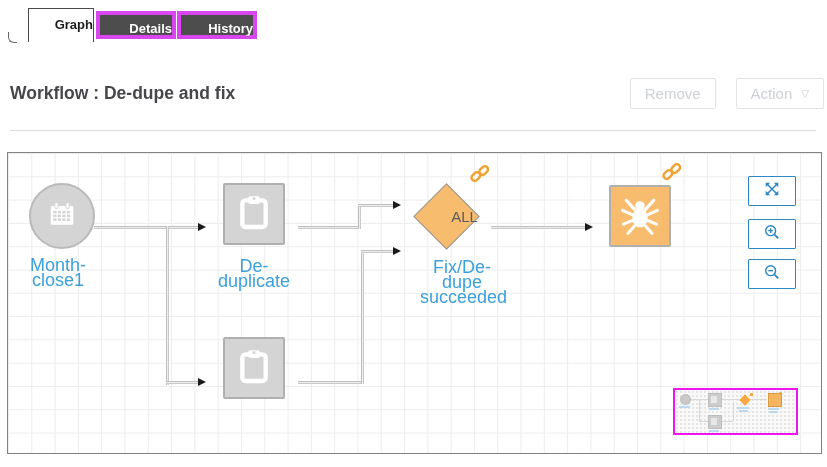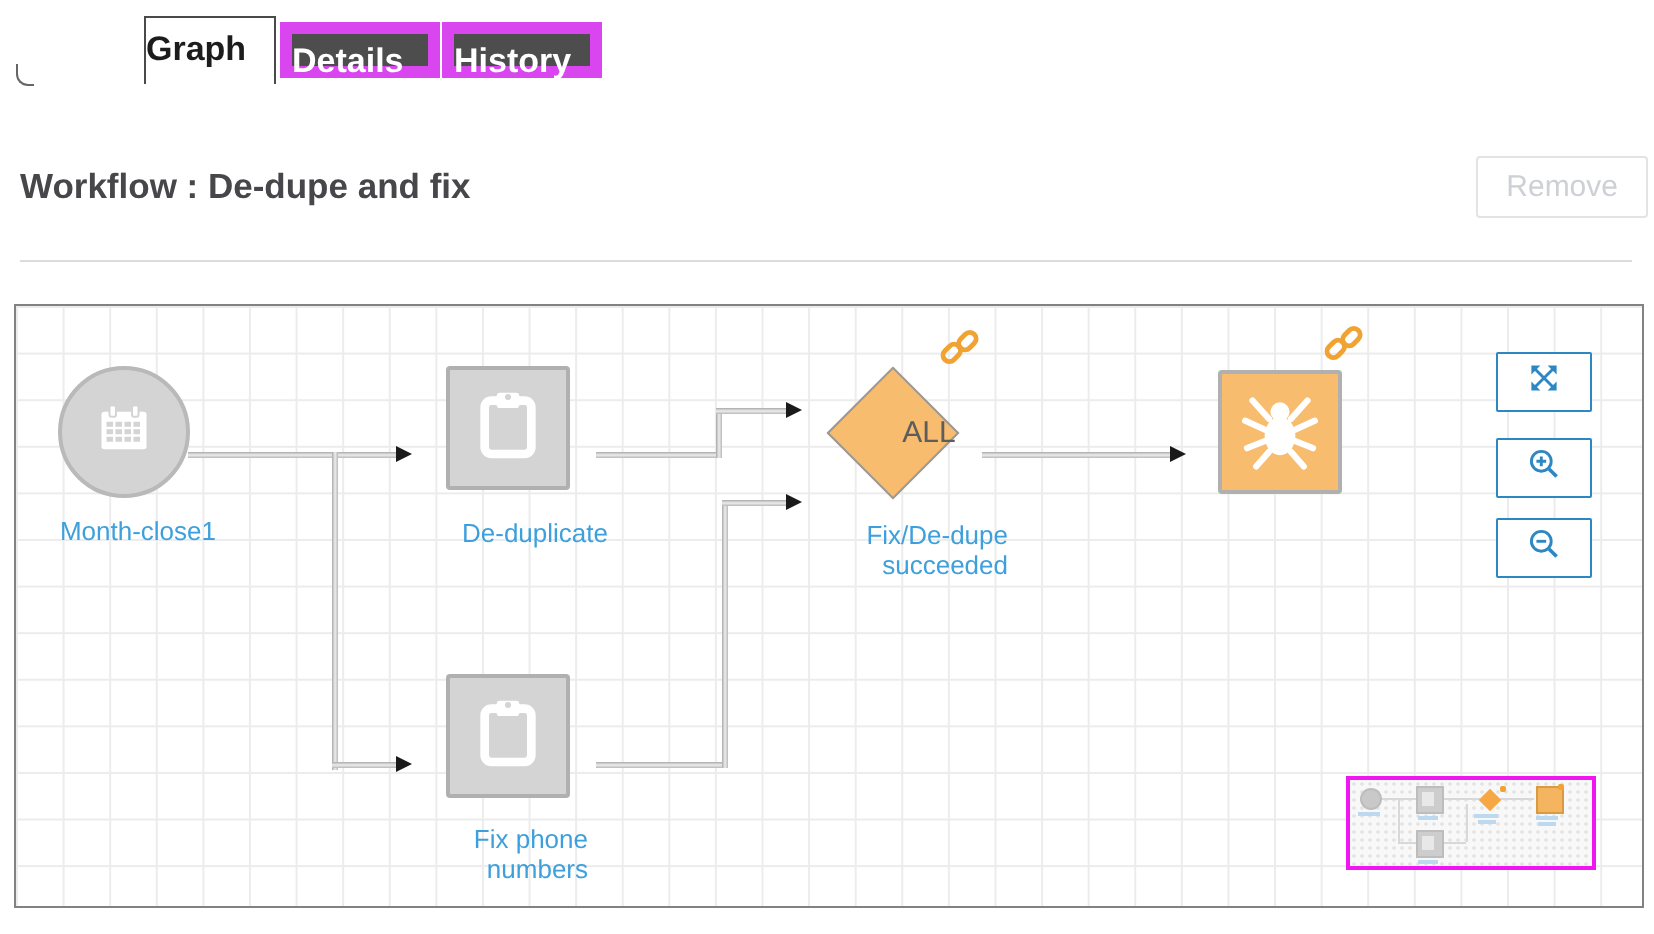--- a/index.html
+++ b/index.html
@@ -1,22 +1,22 @@
 <!DOCTYPE html>
 <html><head>
 <meta charset="utf-8">
 <style>
   html,body{margin:0;padding:0;background:#fff;}
   body{font-family:"Liberation Sans","DejaVu Sans",sans-serif;}
   .page{position:relative;width:827px;height:467px;background:#fff;overflow:hidden;}
 
   
-  .tab{position:absolute;box-sizing:border-box;text-align:left;font-weight:bold;font-size:17px;cursor:pointer;margin-left:44px;}
+  .tab{position:absolute;box-sizing:border-box;text-align:right;font-weight:bold;font-size:13px;cursor:pointer;}
   .tab-active{left:28px;top:8px;width:66px;height:34px;line-height:32px;background:#fff;border:1px solid #4a4a4a;border-bottom:none;color:#1c1c1c;z-index:2;}
-  .tab-dark{top:11px;width:80px;height:28px;line-height:28px;background:#4d4d4d;border:6px solid #d946ef;color:#fff;}
+  .tab-dark{top:11px;width:80px;height:28px;line-height:28px;background:#4d4d4d;border:4px solid #d946ef;color:#fff;}
   .tab-details{left:96px;}
   .tab-history{left:177px;}
   .tab-hook{position:absolute;left:8px;top:32px;width:8px;height:10px;border-left:1px solid #666;border-bottom:1px solid #666;border-bottom-left-radius:6px;}
 
   
   .title{position:absolute;left:10px;top:83px;margin:0;font-size:17.5px;font-weight:bold;color:#47474b;}
   .toolbar{position:absolute;top:78px;right:3px;display:flex;gap:20px;}
   .btn{box-sizing:border-box;height:31px;background:#fff;border:1px solid #e3e3e3;border-radius:2px;color:#cdd0d4;font-size:15px;font-family:inherit;padding:0 14px;cursor:default;display:flex;align-items:center;gap:9px;}
   .btn .caret{font-size:10px;color:#c6cacd;}
   .rule{position:absolute;left:10px;top:130px;width:806px;border:none;border-top:1px solid #dcdcdc;margin:0;}
@@ -34,21 +34,21 @@
   
   .node{position:absolute;z-index:3;}
   .circle-node{left:21px;top:30px;width:66px;height:66px;box-sizing:border-box;border:2px solid #b9b9b9;border-radius:50%;background:#d4d4d4;display:flex;align-items:center;justify-content:center;}
   .square-node{width:62px;height:62px;box-sizing:border-box;border:2px solid #b0b0b0;border-radius:2px;background:#d4d4d4;display:flex;align-items:center;justify-content:center;}
   .square-orange{background:#f8bc6e;}
   .n-dedup{left:215px;top:30px;}
   .n-fixphone{left:215px;top:184px;}
   .n-update{left:601px;top:32px;}
   .diamond{position:absolute;left:415px;top:40px;width:47px;height:47px;box-sizing:border-box;background:#f8bc6e;border:1px solid #999;transform:rotate(45deg);z-index:3;}
   .diamond-text{position:absolute;left:433px;top:40px;width:47px;height:47px;display:flex;align-items:center;justify-content:center;font-size:15px;color:#5d5d5d;z-index:4;}
-  .node-label{position:absolute;color:#3da0dc;font-size:13px;line-height:15px;text-align:right;z-index:3;}
+  .node-label{position:absolute;color:#3da0dc;font-size:18px;line-height:15px;text-align:center;z-index:3;}
   .lbl-month{left:0px;top:105px;width:100px;}
   .lbl-dedup{left:196px;top:106px;width:100px;}
   .lbl-fixphone{left:206px;top:259px;width:80px;}
   .lbl-diamond{left:397px;top:107px;width:84px;margin-left:15px;}
   .lbl-update{left:597px;top:110px;width:70px;}
   .status-icon{position:absolute;width:22px;height:22px;z-index:4;}
   .si-1{left:461px;top:10px;}
   .si-2{left:653px;top:8px;}
 
   
@@ -77,20 +77,24 @@
   <div>
     <div class="tab tab-active">Graph</div>
     <div class="tab tab-dark tab-details">Details</div>
     <div class="tab tab-dark tab-history">History</div>
     <div class="tab-hook"></div>
   </div>
 
   <h1 class="title">Workflow : De-dupe and fix</h1>
   <div class="toolbar">
     <button class="btn">Remove</button>
+    <button class="btn">
+      <span>Action</span>
+      <span class="caret">▽</span>
+    </button>
   </div>
   <hr class="rule">
 
   <div class="canvas">
 
     <div class="edge-h" style="left:86px;top:73px;width:104px;"></div>
     <div class="arrow-r" style="left:190px;top:70px;"></div>
     <div class="edge-v" style="left:158px;top:73px;height:159px;"></div>
     <div class="edge-h" style="left:158px;top:228px;width:32px;"></div>
     <div class="arrow-r" style="left:190px;top:225px;"></div>
@@ -146,21 +150,20 @@
 
     <div class="node square-node n-fixphone">
       <span>
         <svg width="40" height="40" viewBox="0 0 24 24">
           <rect x="5" y="5" width="14" height="16" rx="2" fill="none" stroke="#fff" stroke-width="2.6"></rect>
           <rect x="8.6" y="2.6" width="6.8" height="4.6" rx="1" fill="#fff"></rect>
           <circle cx="12" cy="3.9" r="0.9" fill="#d4d4d4"></circle>
         </svg>
       </span>
     </div>
-    <div class="node-label lbl-fixphone">Fix phone numbers</div>
 
     <div class="diamond"></div>
     <div class="diamond-text">ALL</div>
     <div class="node-label lbl-diamond">Fix/De-dupe succeeded</div>
     <span class="status-icon si-1">
       <svg width="22" height="22" viewBox="0 0 16 16" fill="none" stroke="#f0a232" stroke-width="1.8">
         <rect x="1.5" y="7.5" width="7" height="4.6" rx="2.3" transform="rotate(-45 5 9.8)"></rect>
         <rect x="7.2" y="3.2" width="7" height="4.6" rx="2.3" transform="rotate(-45 10.7 5.5)"></rect>
       </svg>
     </span>

